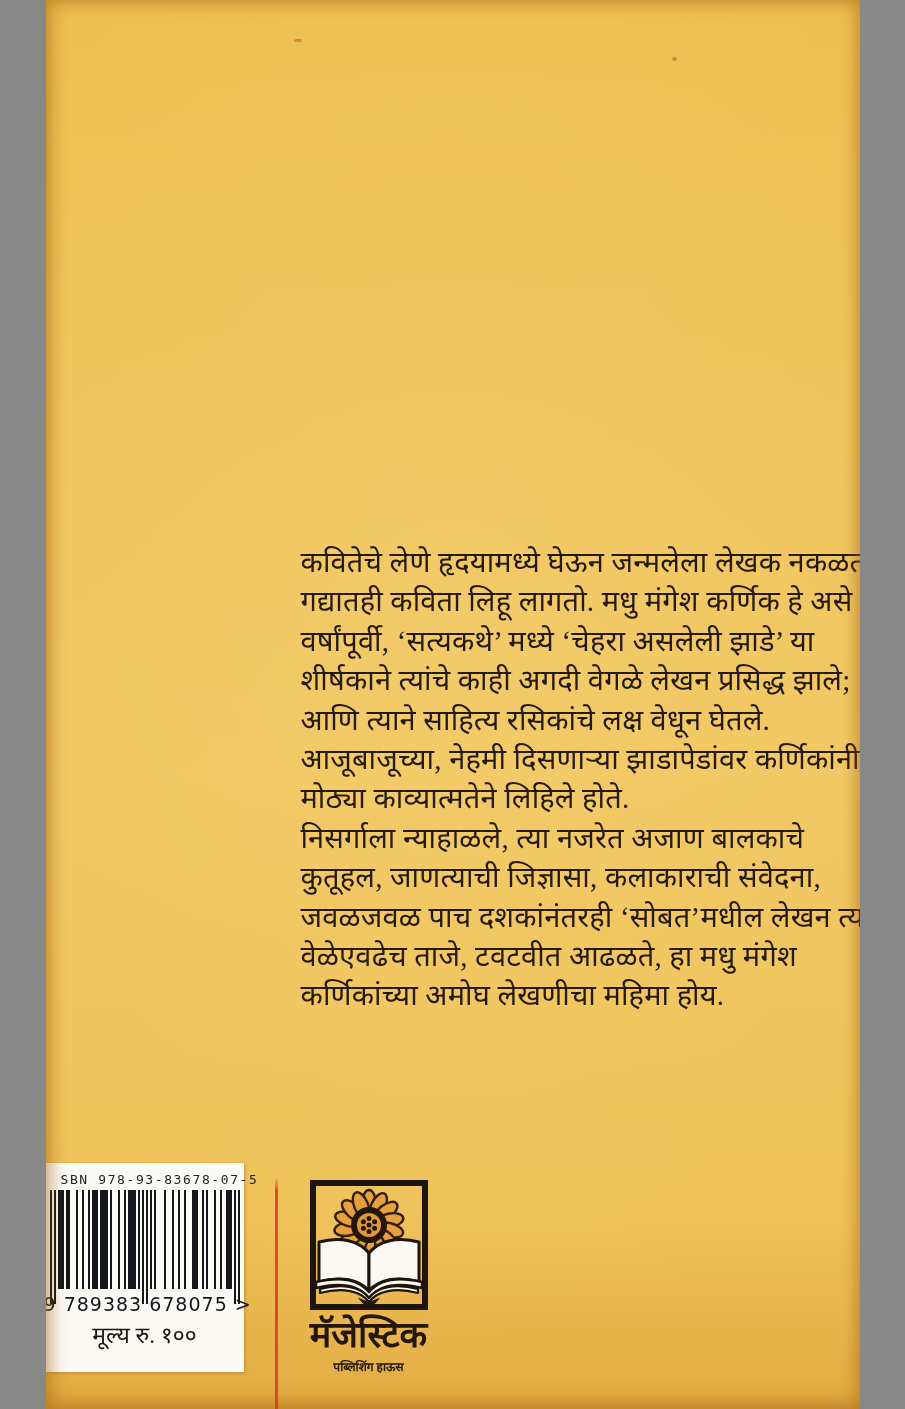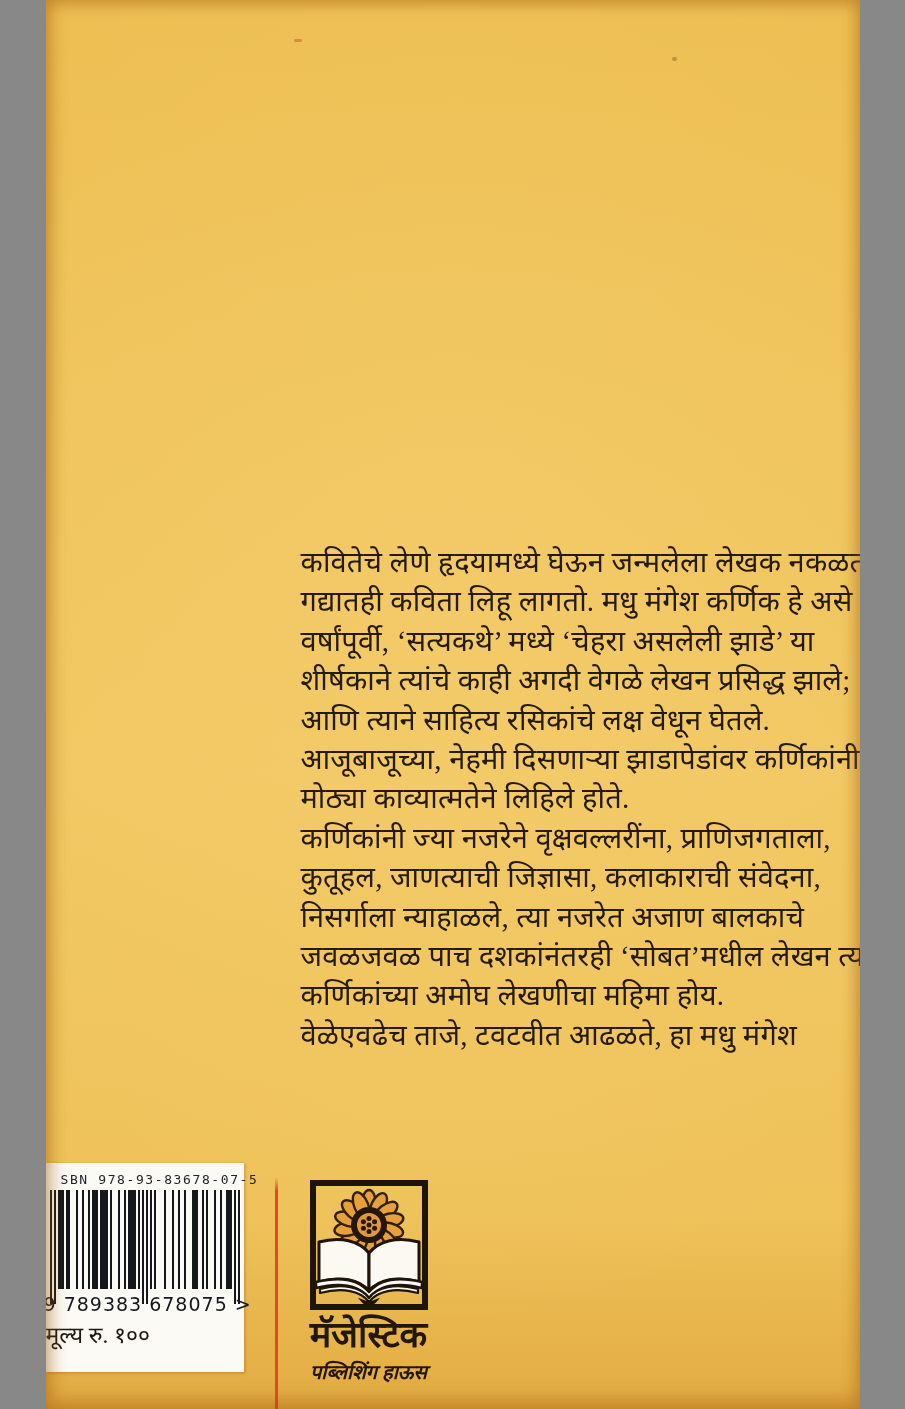--- a/index.html
+++ b/index.html
@@ -43,39 +43,39 @@
   }
   .barcode-wrap{margin:3px 0 0 4px;}
   .barcode-digits{
     font-family:"DejaVu Sans", sans-serif;
     font-size:19px;letter-spacing:1px;
     color:#14181e;
     margin:-15px 0 0 -2px;white-space:nowrap;
   }
   .price{
     font-size:23px;color:#1c1710;
-    margin-top:3px;white-space:nowrap;
+    text-align:center;margin-top:3px;white-space:nowrap;
   }
   
   .fold-line{
     position:absolute;left:229px;top:1177px;width:3px;height:232px;
     background:linear-gradient(180deg, rgba(227,72,40,0) 0%, #e34828 6%, #e34828 100%);
     pointer-events:none;
   }
   
   .publisher{
     position:absolute;left:248px;top:1179px;width:150px;
     text-align:center;color:#221708;
   }
   .publisher-name{
     font-size:36px;font-weight:bold;line-height:1.05;
     margin-top:2px;white-space:nowrap;letter-spacing:0;
   }
   .publisher-sub{
-    font-size:20px;font-weight:bold;margin-top:3px;white-space:nowrap;font-style:italic;
+    font-size:12px;font-weight:bold;margin-top:3px;white-space:nowrap;
   }
   
   .speck{position:absolute;pointer-events:none;}
   .speck-ring{
     left:836px;top:1175px;width:15px;height:15px;border-radius:50%;
     border:3px solid rgba(255,240,205,.75);opacity:.55;
   }
   .speck-a{left:248px;top:39px;width:8px;height:3px;background:rgba(205,90,50,.55);border-radius:2px;}
   .speck-b{left:626px;top:57px;width:5px;height:4px;background:rgba(150,100,40,.5);border-radius:2px;}
   .speck-c{left:828px;top:333px;width:14px;height:20px;background:rgba(235,160,70,.45);border-radius:50%;filter:blur(2px);}
@@ -86,26 +86,25 @@
 <div class="cover">
 
   <div class="blurb">
     <div class="line">कवितेचे लेणे हृदयामध्ये घेऊन जन्मलेला लेखक नकळत</div>
     <div class="line">गद्यातही कविता लिहू लागतो. मधु मंगेश कर्णिक हे असे</div>
     <div class="line">वर्षांपूर्वी, ‘सत्यकथे’ मध्ये ‘चेहरा असलेली झाडे’ या</div>
     <div class="line">शीर्षकाने त्यांचे काही अगदी वेगळे लेखन प्रसिद्ध झाले;</div>
     <div class="line">आणि त्याने साहित्य रसिकांचे लक्ष वेधून घेतले.</div>
     <div class="line">आजूबाजूच्या, नेहमी दिसणाऱ्या झाडापेडांवर कर्णिकांनी</div>
     <div class="line">मोठ्या काव्यात्मतेने लिहिले होते.</div>
-    <div class="line">कर्णिकांनी ज्या नजरेने वृक्षवल्लरींना, प्राणिजगताला,</div>
+    <div class="line">निसर्गाला न्याहाळले, त्या नजरेत अजाण बालकाचे</div>
     <div class="line">कुतूहल, जाणत्याची जिज्ञासा, कलाकाराची संवेदना,</div>
-    <div class="line">निसर्गाला न्याहाळले, त्या नजरेत अजाण बालकाचे</div>
     <div class="line">जवळजवळ पाच दशकांनंतरही ‘सोबत’मधील लेखन त्या</div>
+    <div class="line">वेळेएवढेच ताजे, टवटवीत आढळते, हा मधु मंगेश</div>
     <div class="line">कर्णिकांच्या अमोघ लेखणीचा महिमा होय.</div>
-    <div class="line">वेळेएवढेच ताजे, टवटवीत आढळते, हा मधु मंगेश</div>
   </div>
 
   <div class="isbn-panel">
     <div class="isbn-label">SBN 978-93-83678-07-5</div>
     <div class="barcode-wrap">
       <svg id="barcode-svg" width="190" height="114" xmlns="http://www.w3.org/2000/svg">
           <rect x="0" y="0" width="2" height="114" fill="#14181c"></rect>
           <rect x="4" y="0" width="2" height="114" fill="#14181c"></rect>
           <rect x="8" y="0" width="2" height="99" fill="#14181c"></rect>
           <rect x="10" y="0" width="2" height="99" fill="#14181c"></rect>

